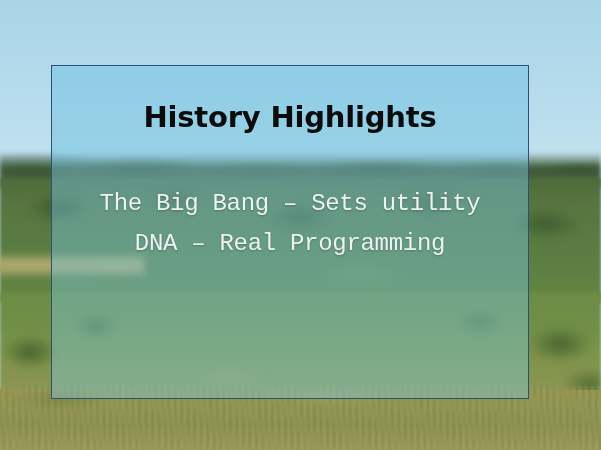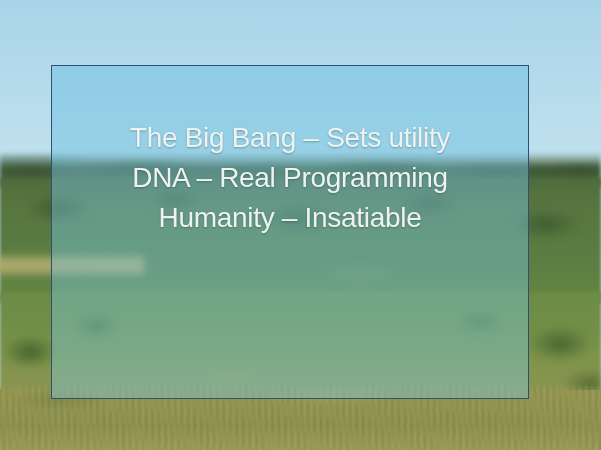--- a/index.html
+++ b/index.html
@@ -123,23 +123,23 @@
   }
 
   #body-lines{
     width:100%;
     margin-top:52px;
     text-align:center;
   }
   .body-line{
     display:block;
     color:#eef3f2;
-    font-family:Liberation Sans, sans-serif;
+    font-family:Liberation Mono, monospace;
     font-weight:normal;
-    font-size:28px;
+    font-size:24px;
     line-height:40px;
     letter-spacing:-0.3px;
     white-space:nowrap;
     text-shadow:0 1px 2px rgba(30,50,40,.35);
   }
 </style>
 </head>
 <body>
 
 <div id="slide">
@@ -151,20 +151,20 @@
     <div class="forest"></div>
     <div class="forest-tex"></div>
     <div class="field-strip"></div>
     <div class="scrub"></div>
     <div class="scrub-tex"></div>
     <div class="grass"></div>
     <div class="grass-tex"></div>
   </div>
 
   <div id="panel">
+    <h1 id="title">History Highlights</h1>
     <div id="body-lines">
       <span class="body-line">The Big Bang – Sets utility</span>
       <span class="body-line">DNA – Real Programming</span>
-      <span class="body-line">Humanity – Insatiable</span>
     </div>
   </div>
 
 </div>
 
 </body></html>

